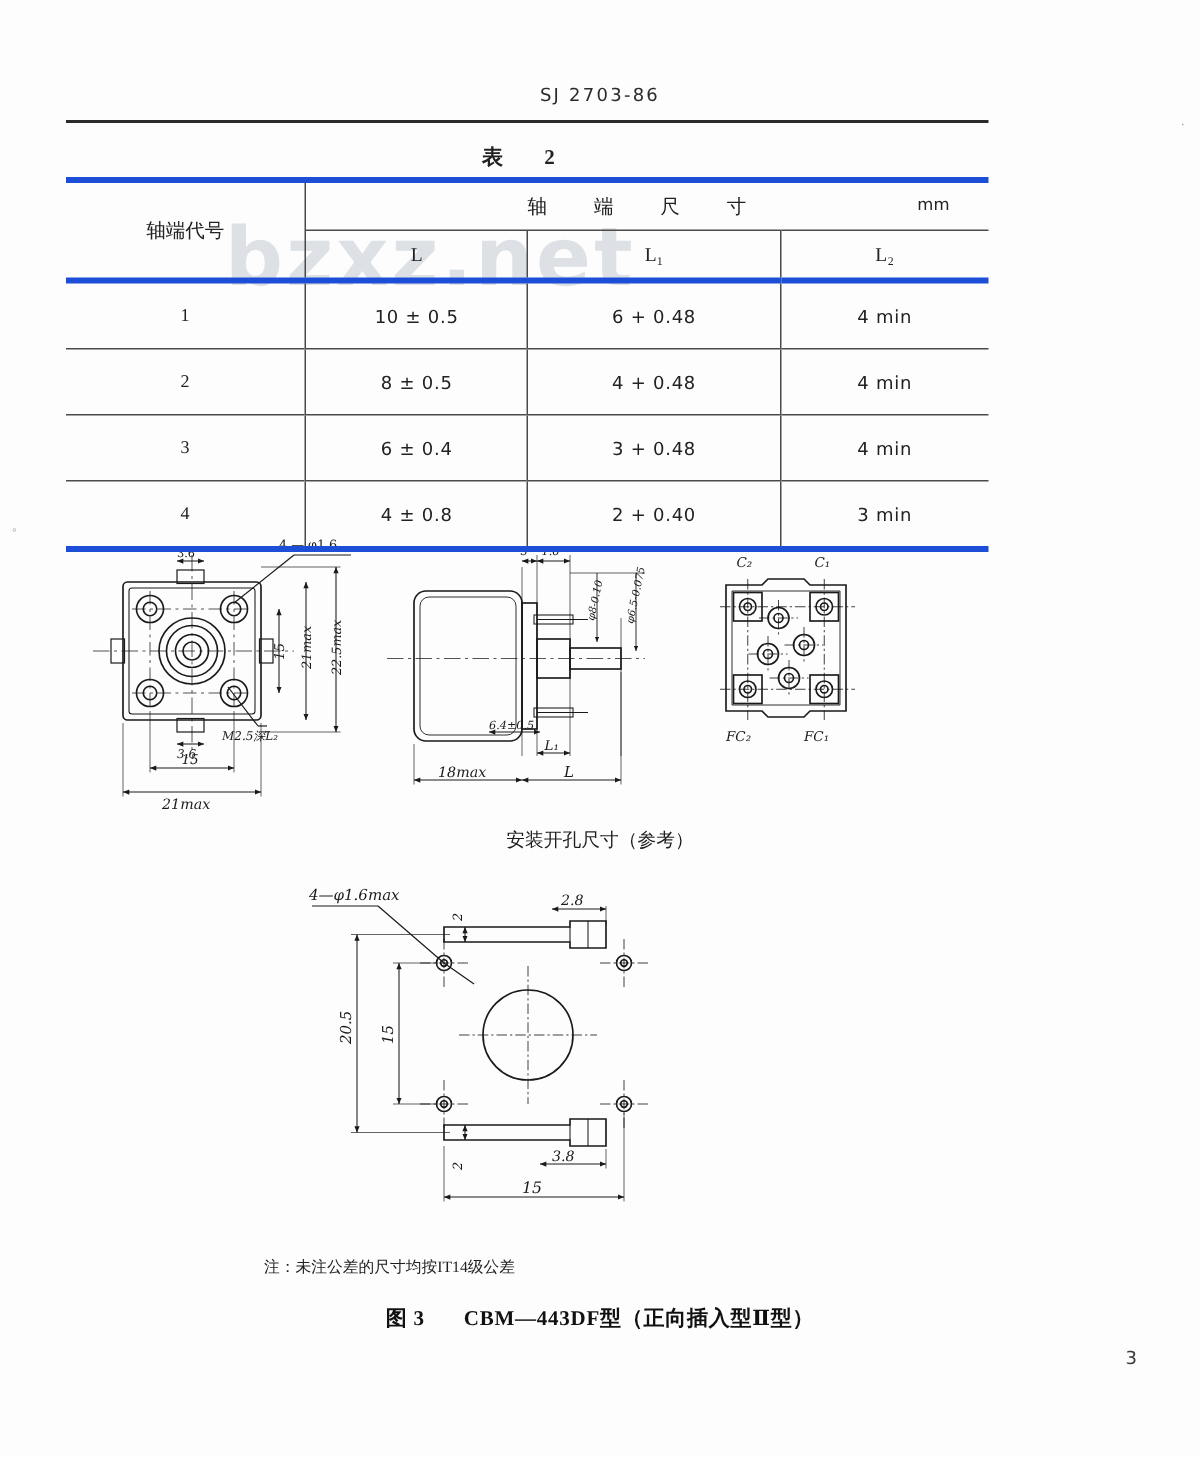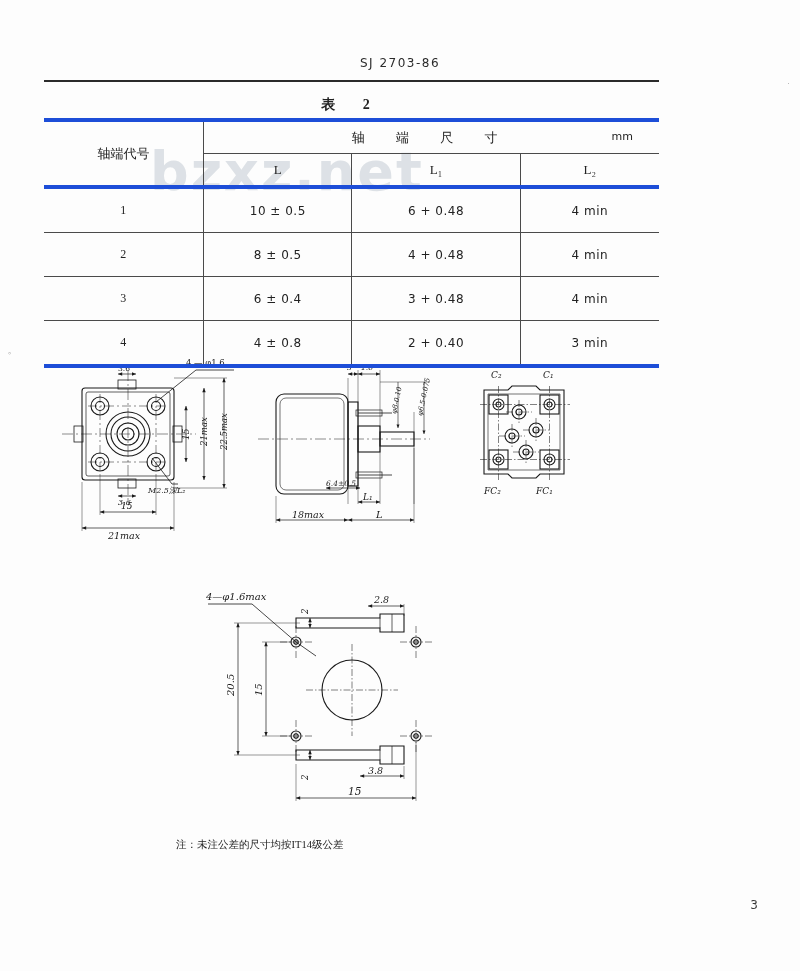--- a/index.html
+++ b/index.html
@@ -471,19 +471,25 @@
           <line x1="296" y1="214" x2="416" y2="214" stroke-width="0.7" marker-start="url(#arS)" marker-end="url(#ar)"></line>
           <line x1="296" y1="180" x2="296" y2="217" stroke-width="0.45"></line>
           <line x1="416" y1="158" x2="416" y2="217" stroke-width="0.45"></line>
           <text x="348" y="211" fill="#1a1a1a" stroke="none" font-size="10.5" font-style="italic">15</text>
         </g>
 
       </g>
     </svg>
   </div>
 
+  <div class="mount-caption">安装开孔尺寸（参考）</div>
 
   <div class="note-line">注：未注公差的尺寸均按IT14级公差</div>
 
+  <div class="fig-caption">
+    <span>图 3</span>
+    <span class="gap"></span>
+    <span>CBM—443DF型（正向插入型Ⅱ型）</span>
+  </div>
 
   <div class="page-number">3</div>
 
 </div>
 
 </body></html>

